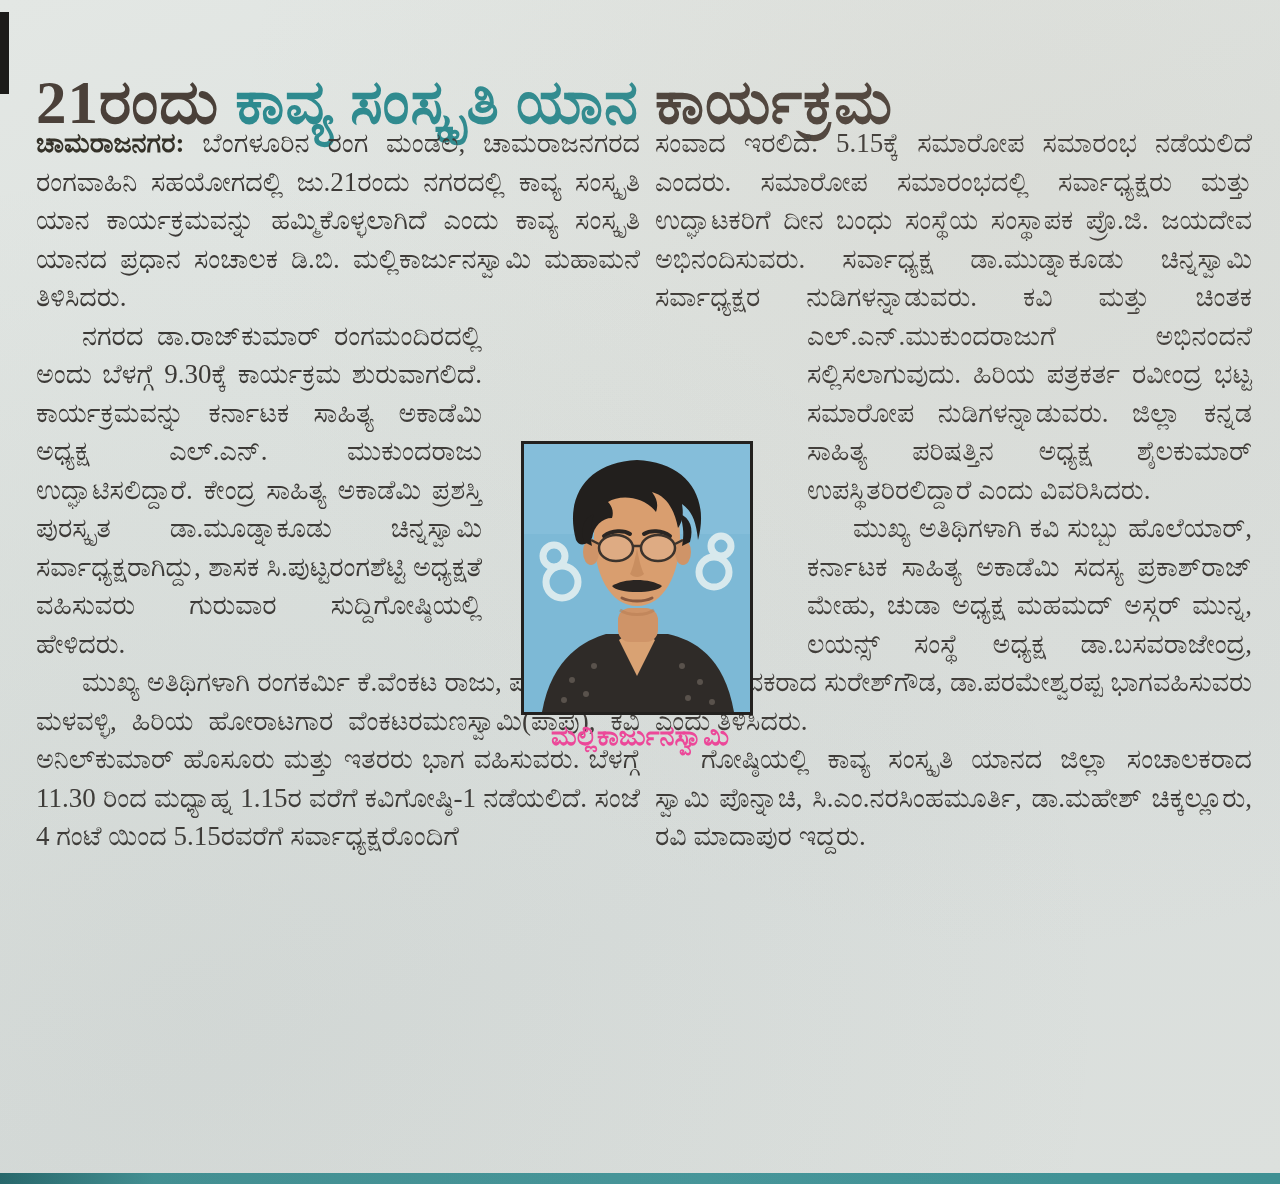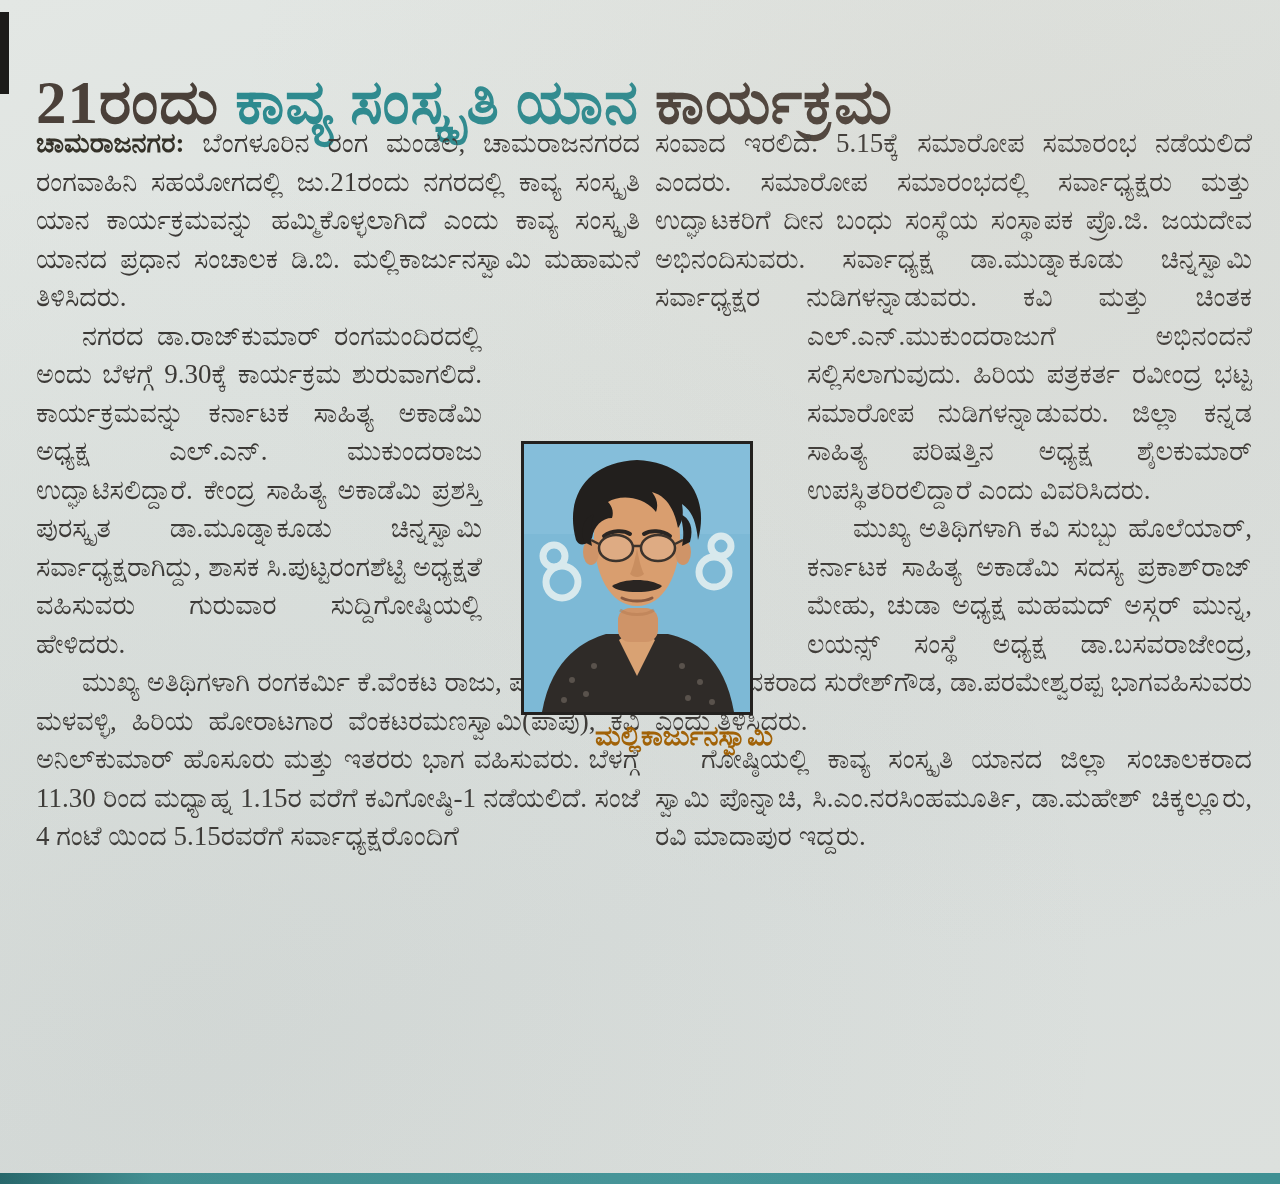--- a/index.html
+++ b/index.html
@@ -46,24 +46,24 @@
   .photo-frame {
     width: 226px; height: 268px;
     border: 3px solid #23211f;
     background: #7db9d6;
     box-sizing: content-box;
     overflow: hidden;
   }
   .photo-caption {
     margin-top: 6px;
     width: 266px; margin-left: -14px;
-    text-align: right;
+    text-align: center;
     font-weight: bold;
     font-size: 27px;
-    color: #a16207;
+    color: #ec4899;
     white-space: nowrap;
   }
   .bottom-rule {
     position: absolute; left: 0; bottom: 0;
     width: 1280px; height: 11px;
     background: linear-gradient(90deg, #23666a 0%, #3f9093 12%, #45969a 55%, #3f9093 100%);
   }
   .grain {
     position: absolute; inset: 0; pointer-events: none;
     background:

